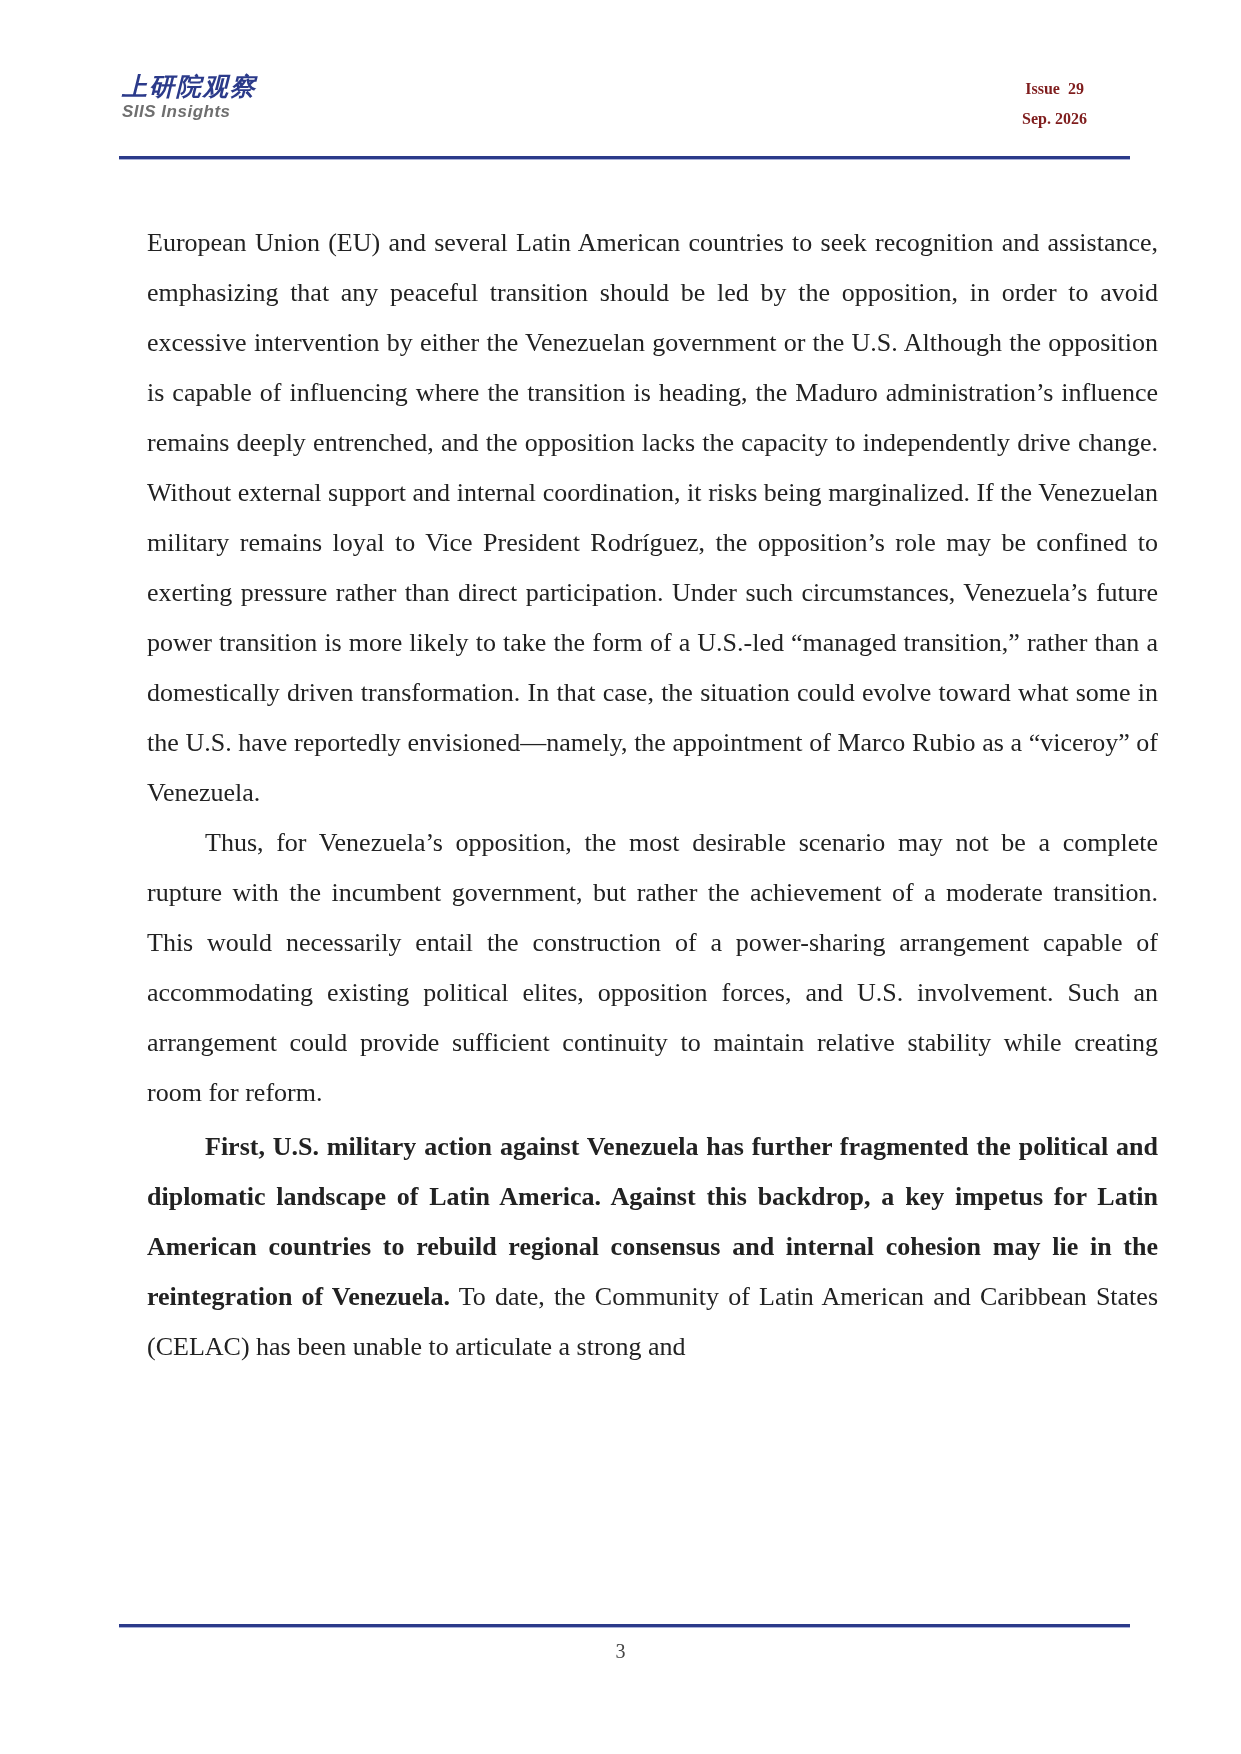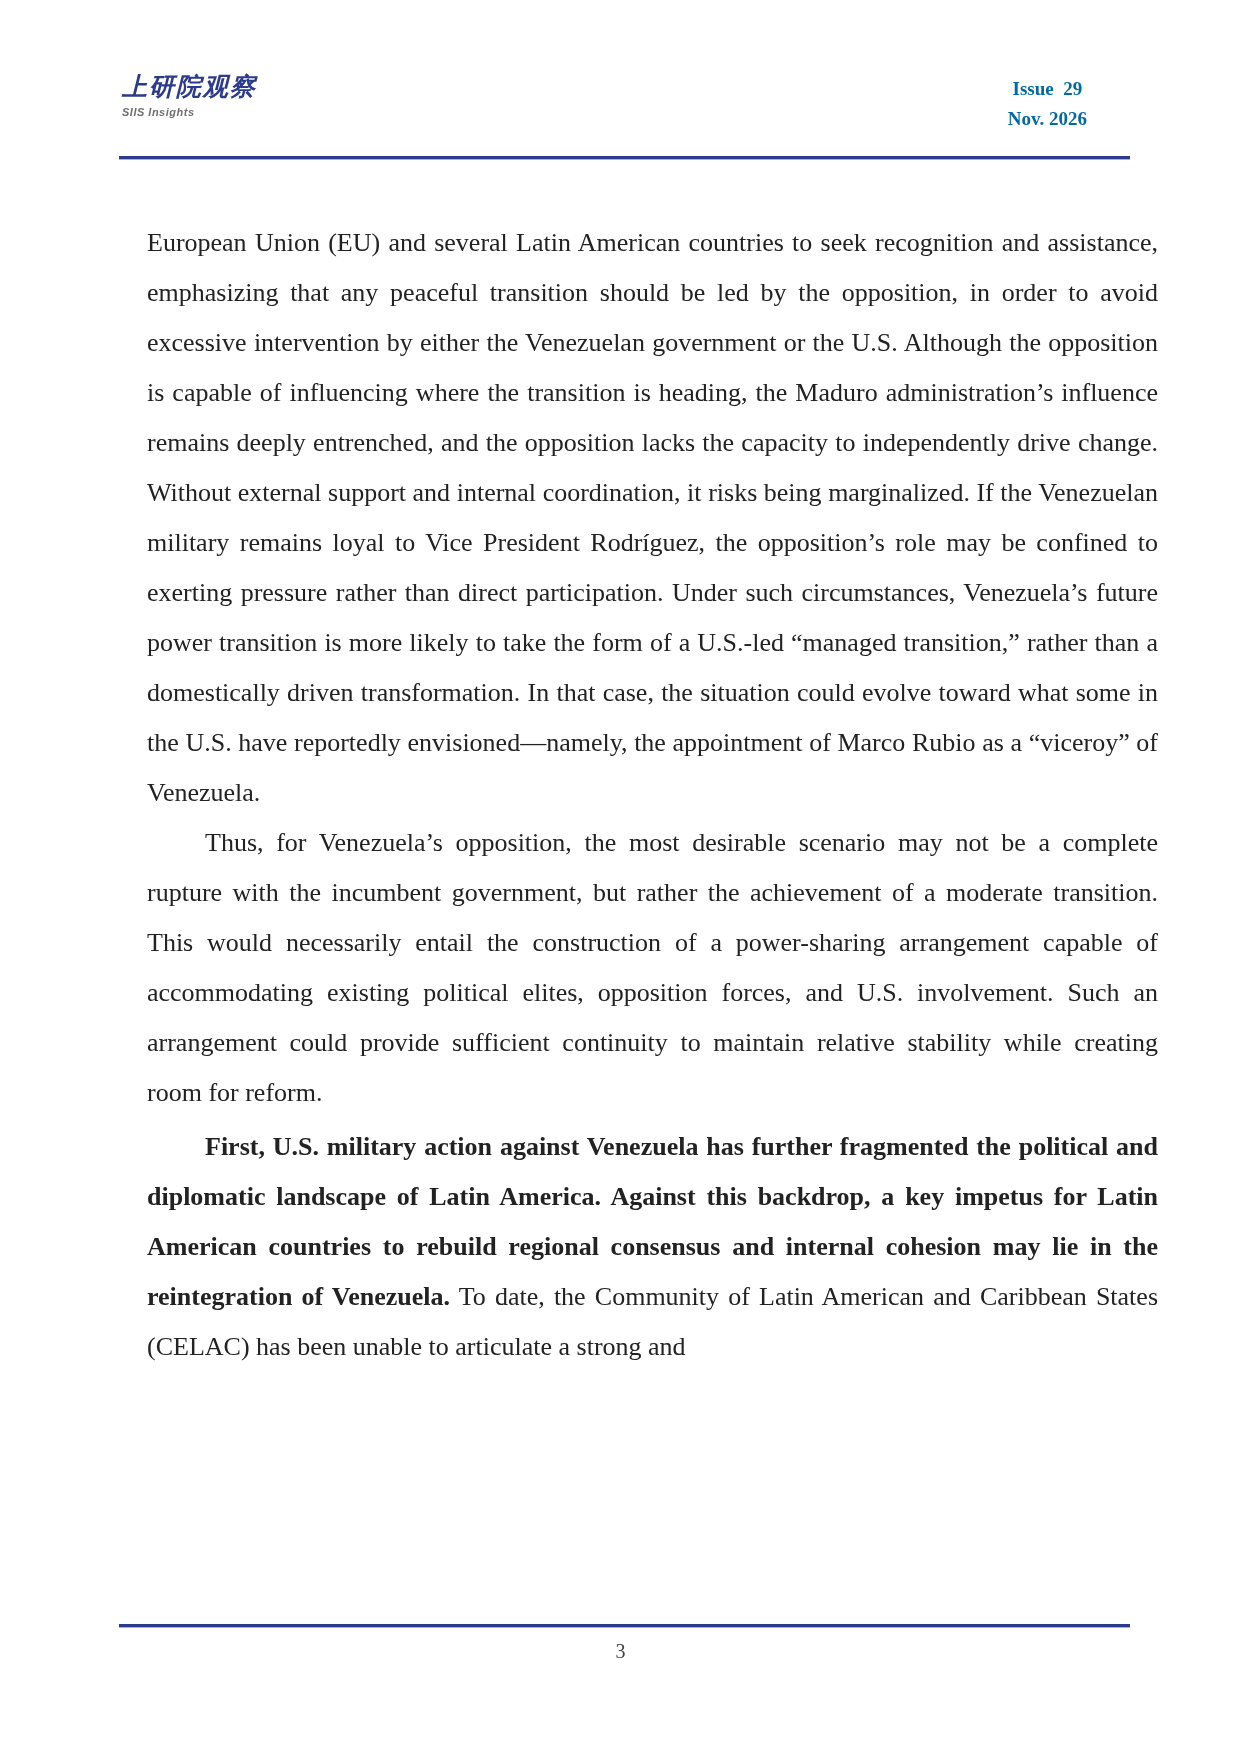--- a/index.html
+++ b/index.html
@@ -1,42 +1,42 @@
 <!DOCTYPE html>
 <html><head>
 <meta charset="utf-8">
 <style>
   html, body { margin: 0; padding: 0; background: #ffffff; }
   body { width: 1241px; height: 1754px; position: relative; overflow: hidden; }
   .page { position: absolute; left: 0; top: 0; width: 1241px; height: 1388px; }
   .header-logo { position: absolute; left: 122px; top: 72px; }
   .logo-cn { font-family: "DejaVu Serif", serif; font-size: 25px; font-weight: bold; color: #2b3a8a; letter-spacing: 2px; line-height: 30px; font-style: italic; }
-  .logo-en { font-family: "Liberation Sans", sans-serif; font-size: 11px; font-weight: bold; font-style: italic; color: #6f6f6f; line-height: 20px; letter-spacing: 0.5px; }
-  .header-issue { position: absolute; right: 154px; top: 74px; text-align: center; font-family: "Liberation Serif", serif; font-weight: bold; color: #0369a1; font-size: 19px; line-height: 30px; }
+  .logo-en { font-family: "Liberation Sans", sans-serif; font-size: 17px; font-weight: bold; font-style: italic; color: #6f6f6f; line-height: 20px; letter-spacing: 0.5px; }
+  .header-issue { position: absolute; right: 154px; top: 74px; text-align: center; font-family: "Liberation Serif", serif; font-weight: bold; color: #7f1d1d; font-size: 16px; line-height: 30px; }
   .rule { position: absolute; left: 119px; width: 1011px; height: 3px; background: #2b3a8a; border-bottom: 1px solid #a8b0d8; }
   .rule.top { top: 156px; }
   .rule.bottom { top: 1624px; }
   .body { position: absolute; left: 119px; top: 218px; width: 1011px; font-family: "Liberation Serif", serif; font-size: 26px; line-height: 50px; color: #222222; text-align: justify; margin-left: 28px; }
   .body p { margin: 0; }
   .indent { text-indent: 58px; }
   .heading { color: #2b3a8a; font-weight: bold; margin-top: 42px !important; line-height: 42px !important; }
   .bold { font-weight: bold; }
   .page-number { position: absolute; top: 1640px; left: 0; width: 1241px; text-align: center; font-family: "Liberation Serif", serif; font-size: 20px; color: #444444; }
 </style>
 </head>
 <body>
 
 <div class="page">
   <div class="header-logo">
     <div class="logo-cn">上研院观察</div>
     <div class="logo-en">SIIS Insights</div>
   </div>
   <div class="header-issue">
     <div style="white-space:pre;">Issue  29</div>
-    <div>Nov. 2026</div>
+    <div>Sep. 2026</div>
   </div>
 
   <div class="rule top"></div>
 
   <div class="body">
     <p>European Union (EU) and several Latin American countries to seek recognition and assistance, emphasizing that any peaceful transition should be led by the opposition, in order to avoid excessive intervention by either the Venezuelan government or the U.S. Although the opposition is capable of influencing where the transition is heading, the Maduro administration’s influence remains deeply entrenched, and the opposition lacks the capacity to independently drive change. Without external support and internal coordination, it risks being marginalized. If the Venezuelan military remains loyal to Vice President Rodríguez, the opposition’s role may be confined to exerting pressure rather than direct participation. Under such circumstances, Venezuela’s future power transition is more likely to take the form of a U.S.-led “managed transition,” rather than a domestically driven transformation. In that case, the situation could evolve toward what some in the U.S. have reportedly envisioned—namely, the appointment of Marco Rubio as a “viceroy” of Venezuela.</p>
     <p class="indent">Thus, for Venezuela’s opposition, the most desirable scenario may not be a complete rupture with the incumbent government, but rather the achievement of a moderate transition. This would necessarily entail the construction of a power-sharing arrangement capable of accommodating existing political elites, opposition forces, and U.S. involvement. Such an arrangement could provide sufficient continuity to maintain relative stability while creating room for reform.</p>
     <p class="indent" style="margin-top:4px;"><span class="bold">First, U.S. military action against Venezuela has further fragmented the political and diplomatic landscape of Latin America. Against this backdrop, a key impetus for Latin American countries to rebuild regional consensus and internal cohesion may lie in the reintegration of Venezuela.</span><span> To date, the Community of Latin American and Caribbean States (CELAC) has been unable to articulate a strong and</span></p>
   </div>
 

